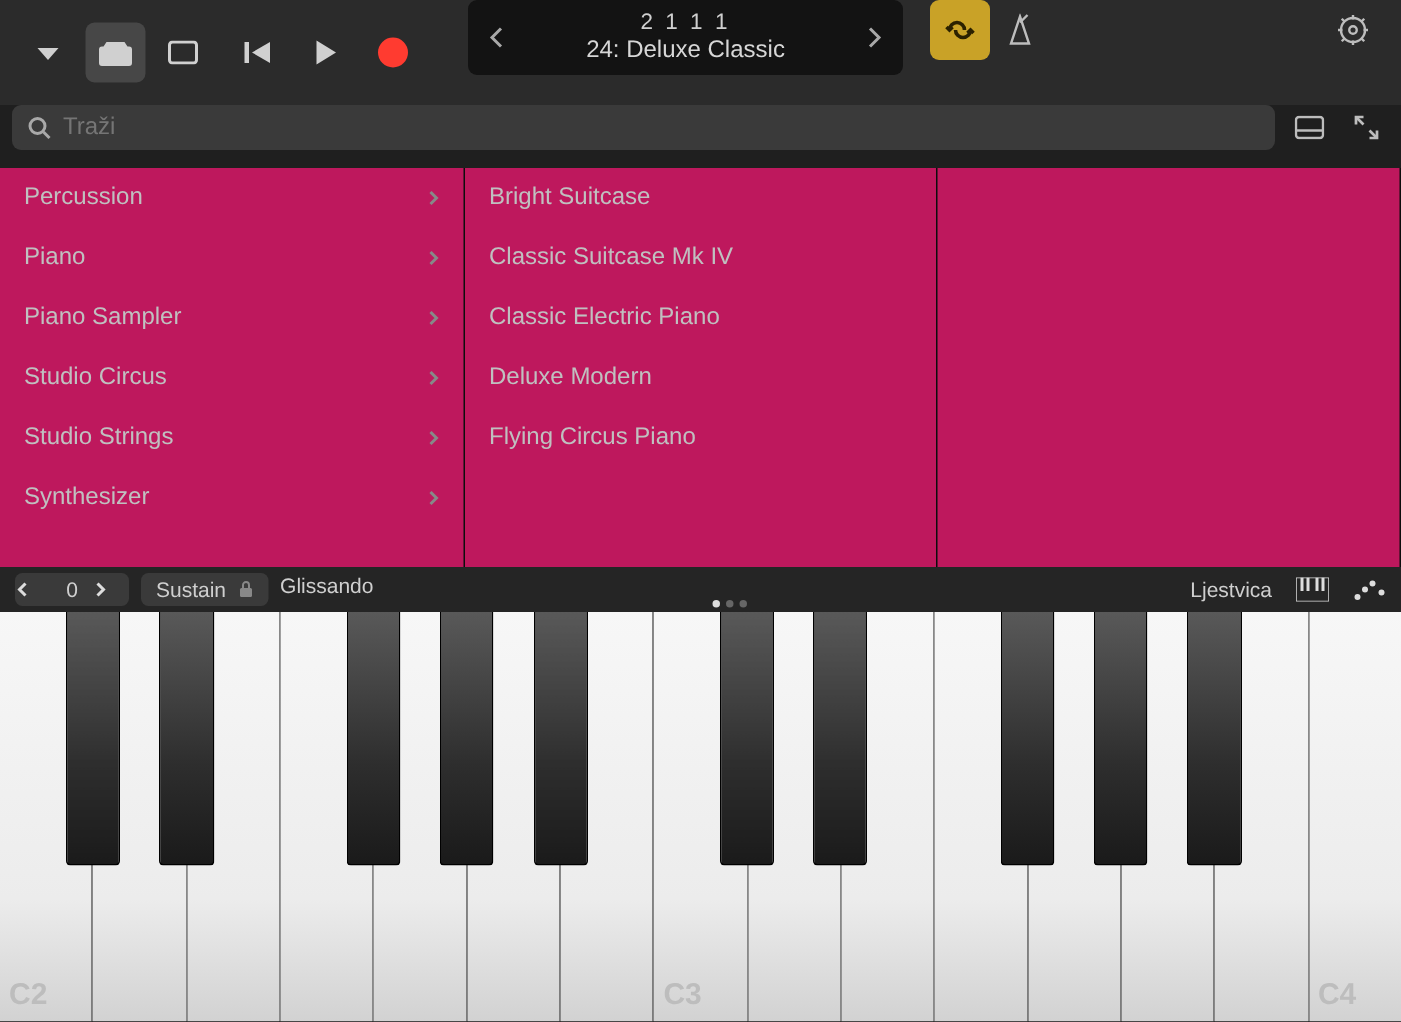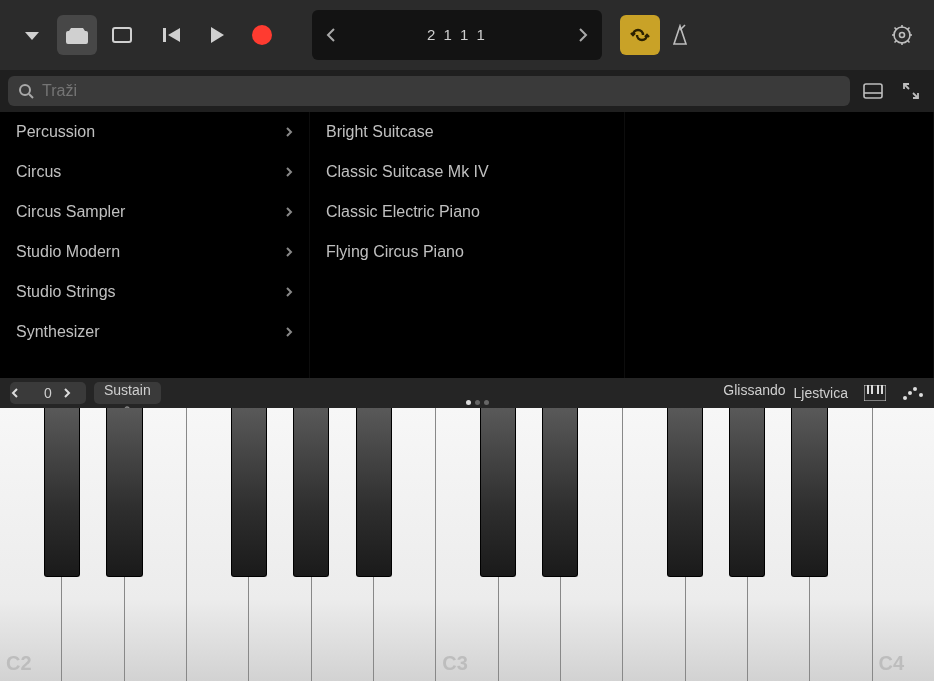--- a/index.html
+++ b/index.html
@@ -10,21 +10,20 @@
     color: #d9d9d9;
     display: flex;
     flex-direction: column;
   }
 
   
   .toolbar {
     height: 70px;
     background: #2b2b2b;
     display: flex;
-    align-items: center;
     padding: 0 12px;
     gap: 0;
   }
   .tb-btn {
     width: 40px; height: 40px;
     border-radius: 6px;
     display: flex; align-items: center; justify-content: center;
     color: #d0d0d0;
   }
   .tb-btn.active { background: #474747; }
@@ -64,21 +63,21 @@
   .settings-btn {
     width:40px; height:40px;
     display:flex; align-items:center; justify-content:center;
     color:#bdbdbd;
   }
 
   
   .search-row {
     height: 42px;
     background: #1f1f1f;
-    display:flex; align-items:center;
+    display:flex; 
     padding: 0 8px;
     gap: 8px;
   }
   .search-box {
     flex:1; height:30px;
     background:#3a3a3a;
     border-radius:6px;
     display:flex; align-items:center;
     padding: 0 10px;
     color:#bbb;
@@ -91,21 +90,21 @@
   }
   .sq-btn {
     width:30px; height:30px;
     display:flex; align-items:center; justify-content:center;
     color:#bdbdbd;
   }
 
   
   .browser {
     flex:1; display:flex;
-    background:#000000;
+    background:#be185d;
     min-height: 0;
   }
   .col {
     overflow:hidden;
     border-right: 1px solid #0d0d0d;
   }
   .col1 { width: 310px; }
   .col2 { width: 315px; text-align: center; }
   .col3 { flex:1; }
   .row {
@@ -133,24 +132,23 @@
     background:#3a3a3a; border-radius:5px;
     height:22px;
   }
   .oct-group span { width:28px; text-align:center; }
   .oct-btn { width:24px; text-align:center; color:#ddd; }
   .sustain {
     background:#3a3a3a; border-radius:5px;
     height:22px; padding:0 10px;
     display:flex; align-items:center; gap:8px;
     font-size:14px;
-    flex-direction:column;
   }
   .lock { color:#888; font-size:12px; }
-  .kbar-center { flex:1; text-align:right; }
+  .kbar-center { flex:1; text-align:left; }
   .dots { display:flex; gap:4px; justify-content:center; margin-top:2px; }
   .dots i { width:5px; height:5px; border-radius:50%; background:#666; display:block; }
   .dots i.on { background:#ddd; }
   .kbar-right { display:flex; align-items:center; gap:16px; }
   .mini-icon { width:22px; height:16px; color:#ddd; }
 
   
   .keyboard {
     position:relative;
     height: 273px;
@@ -223,20 +221,21 @@
   <div style="width:30px"></div>
 
   <div class="lcd">
     <div class="lcd-arrow">
       <svg width="16" height="16" viewBox="0 0 16 16" fill="none" stroke="currentColor" stroke-width="2">
           <polyline points="12,4 6,10 12,16" transform="translate(0,-2)"></polyline>
         </svg>
     </div>
     <div class="lcd-center">
       <div class="lcd-pos">2  1  1      1</div>
+      <div class="lcd-name">24: Deluxe Classic</div>
     </div>
     <div class="lcd-arrow">
       <svg width="16" height="16" viewBox="0 0 16 16" fill="none" stroke="currentColor" stroke-width="2">
           <polyline points="4,4 10,10 4,16" transform="translate(0,-2)"></polyline>
         </svg>
     </div>
   </div>
 
   <div class="cycle-btn">
     <svg width="22" height="18" viewBox="0 0 22 18" fill="none" stroke="#2b2100" stroke-width="2.4">
@@ -301,37 +300,37 @@
   <div class="col col1" id="col-categories">
       <div class="row">
         <span>Percussion</span>
         <span class="chev">
           <svg width="8" height="12" viewBox="0 0 8 12" fill="none" stroke="currentColor" stroke-width="2">
             <polyline points="2,2 6,6 2,10"></polyline>
           </svg>
         </span>
       </div>
       <div class="row">
-        <span>Circus</span>
-        <span class="chev">
-          <svg width="8" height="12" viewBox="0 0 8 12" fill="none" stroke="currentColor" stroke-width="2">
-            <polyline points="2,2 6,6 2,10"></polyline>
-          </svg>
-        </span>
-      </div>
-      <div class="row">
-        <span>Circus Sampler</span>
-        <span class="chev">
-          <svg width="8" height="12" viewBox="0 0 8 12" fill="none" stroke="currentColor" stroke-width="2">
-            <polyline points="2,2 6,6 2,10"></polyline>
-          </svg>
-        </span>
-      </div>
-      <div class="row">
-        <span>Studio Modern</span>
+        <span>Piano</span>
+        <span class="chev">
+          <svg width="8" height="12" viewBox="0 0 8 12" fill="none" stroke="currentColor" stroke-width="2">
+            <polyline points="2,2 6,6 2,10"></polyline>
+          </svg>
+        </span>
+      </div>
+      <div class="row">
+        <span>Piano Sampler</span>
+        <span class="chev">
+          <svg width="8" height="12" viewBox="0 0 8 12" fill="none" stroke="currentColor" stroke-width="2">
+            <polyline points="2,2 6,6 2,10"></polyline>
+          </svg>
+        </span>
+      </div>
+      <div class="row">
+        <span>Studio Circus</span>
         <span class="chev">
           <svg width="8" height="12" viewBox="0 0 8 12" fill="none" stroke="currentColor" stroke-width="2">
             <polyline points="2,2 6,6 2,10"></polyline>
           </svg>
         </span>
       </div>
       <div class="row">
         <span>Studio Strings</span>
         <span class="chev">
           <svg width="8" height="12" viewBox="0 0 8 12" fill="none" stroke="currentColor" stroke-width="2">
@@ -350,20 +349,23 @@
     </div>
   <div class="col col2" id="col-presets">
       <div class="row">
         <span>Bright Suitcase</span>
       </div>
       <div class="row">
         <span>Classic Suitcase Mk IV</span>
       </div>
       <div class="row">
         <span>Classic Electric Piano</span>
+      </div>
+      <div class="row">
+        <span>Deluxe Modern</span>
       </div>
       <div class="row">
         <span>Flying Circus Piano</span>
       </div>
     </div>
   <div class="col col3"></div>
 </div>
 
 <div class="kbar">
   <div class="oct-group">

